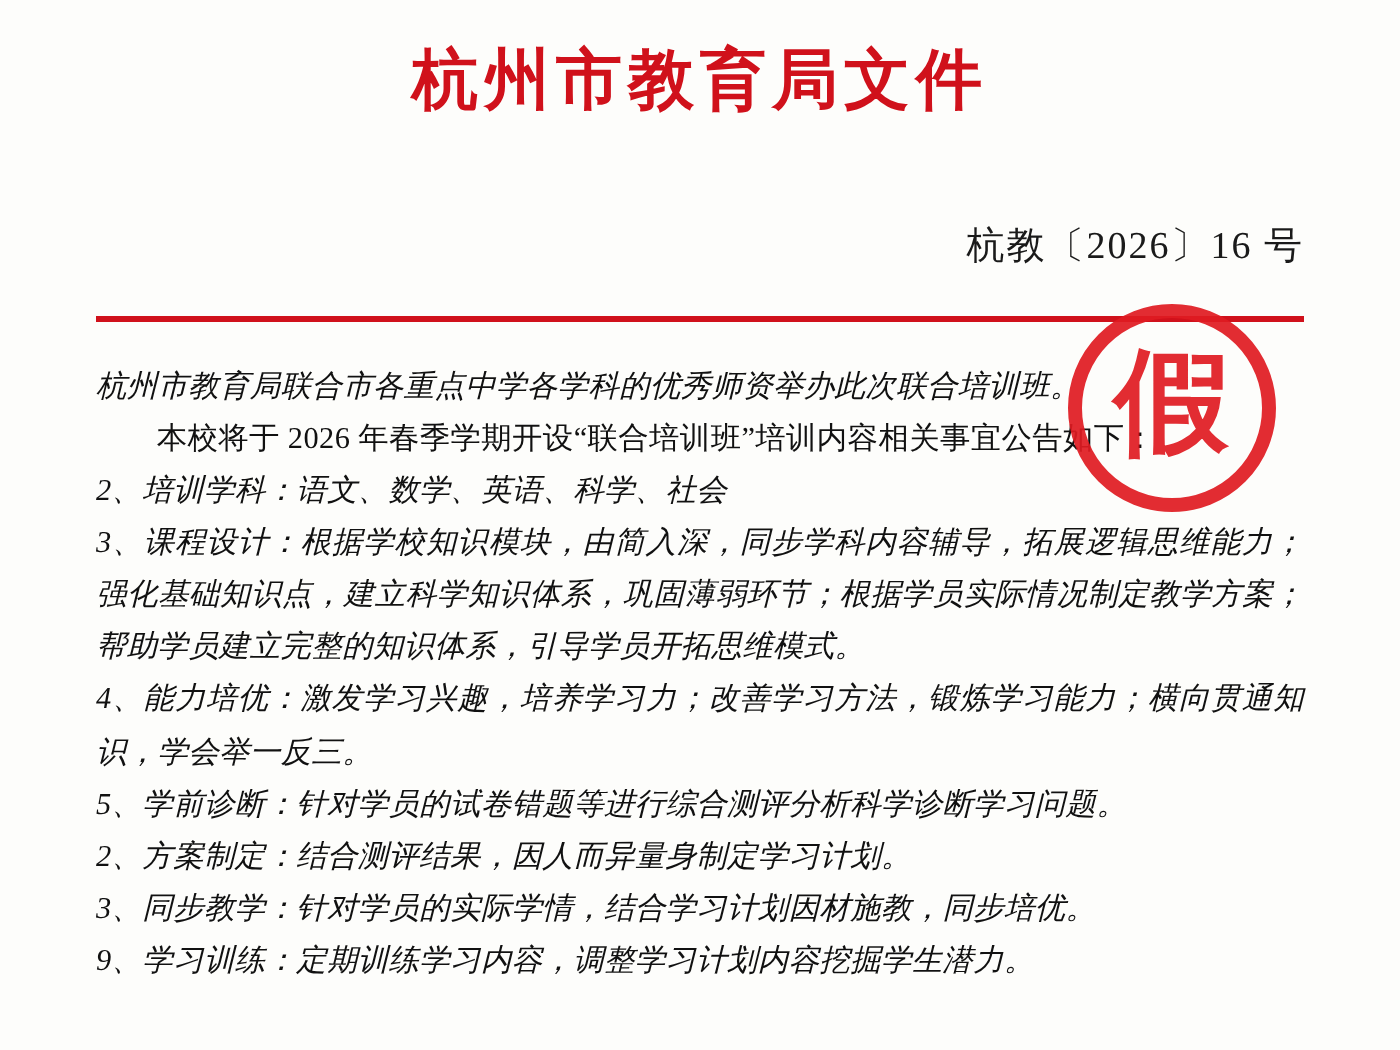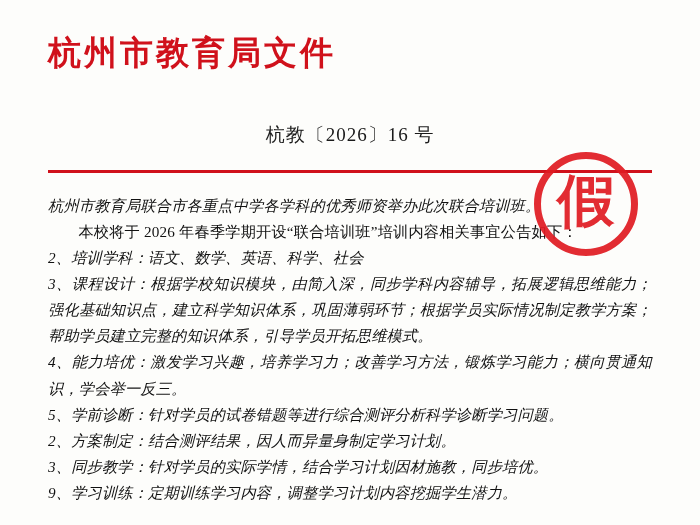--- a/index.html
+++ b/index.html
@@ -16,31 +16,31 @@
   }
   .page {
     position: relative;
     width: 700px;
     height: 525px;
     background: #fdfdfb;
     box-sizing: border-box;
     padding: 0 48px;
   }
   .doc-title {
-    text-align: left;
+    text-align: center;
     color: #d0111b;
     font-size: 33px;
     font-weight: bold;
     letter-spacing: 3px;
-    padding-top: 34px;
+    padding-top: 22px;
     line-height: 1.2;
     font-family: "Liberation Serif", "DejaVu Serif", serif;
   }
   .doc-number {
-    text-align: center;
+    text-align: right;
     color: #1a1a1a;
     font-size: 19px;
     letter-spacing: 1px;
     margin-top: 48px;
   }
   .red-rule {
     margin-top: 22px;
     height: 3px;
     background: #d0111b;
     width: 100%;

